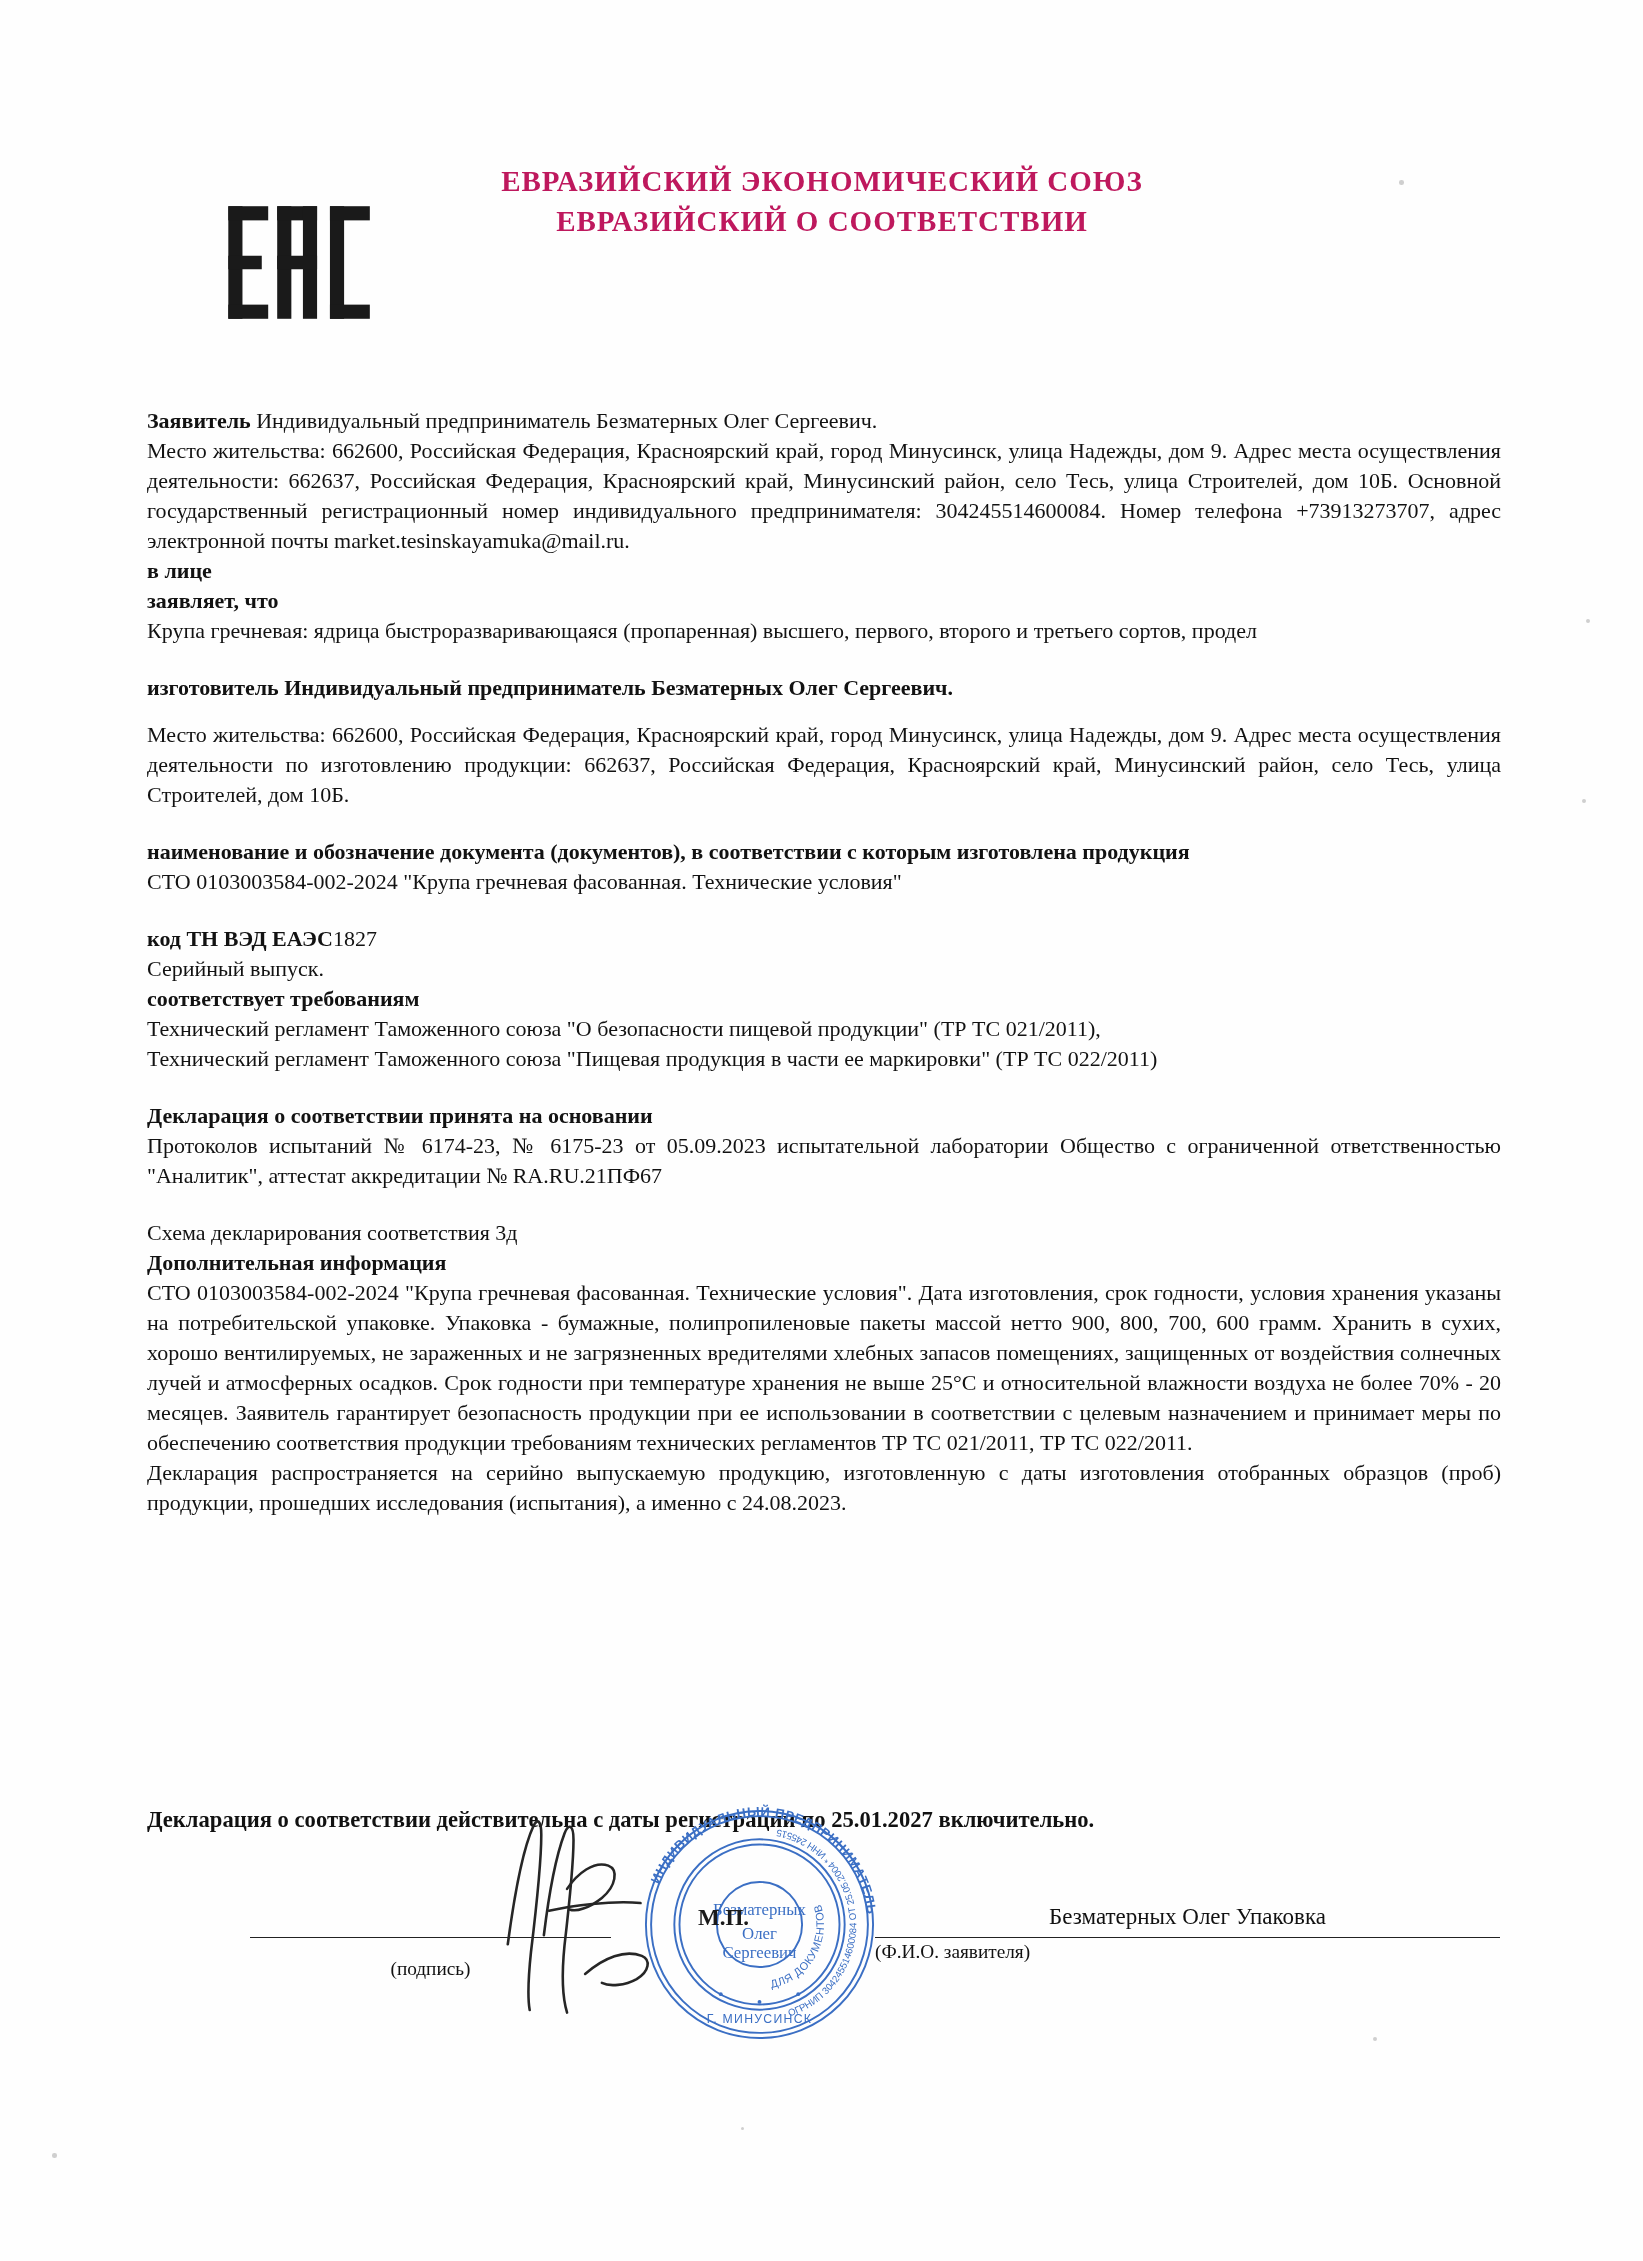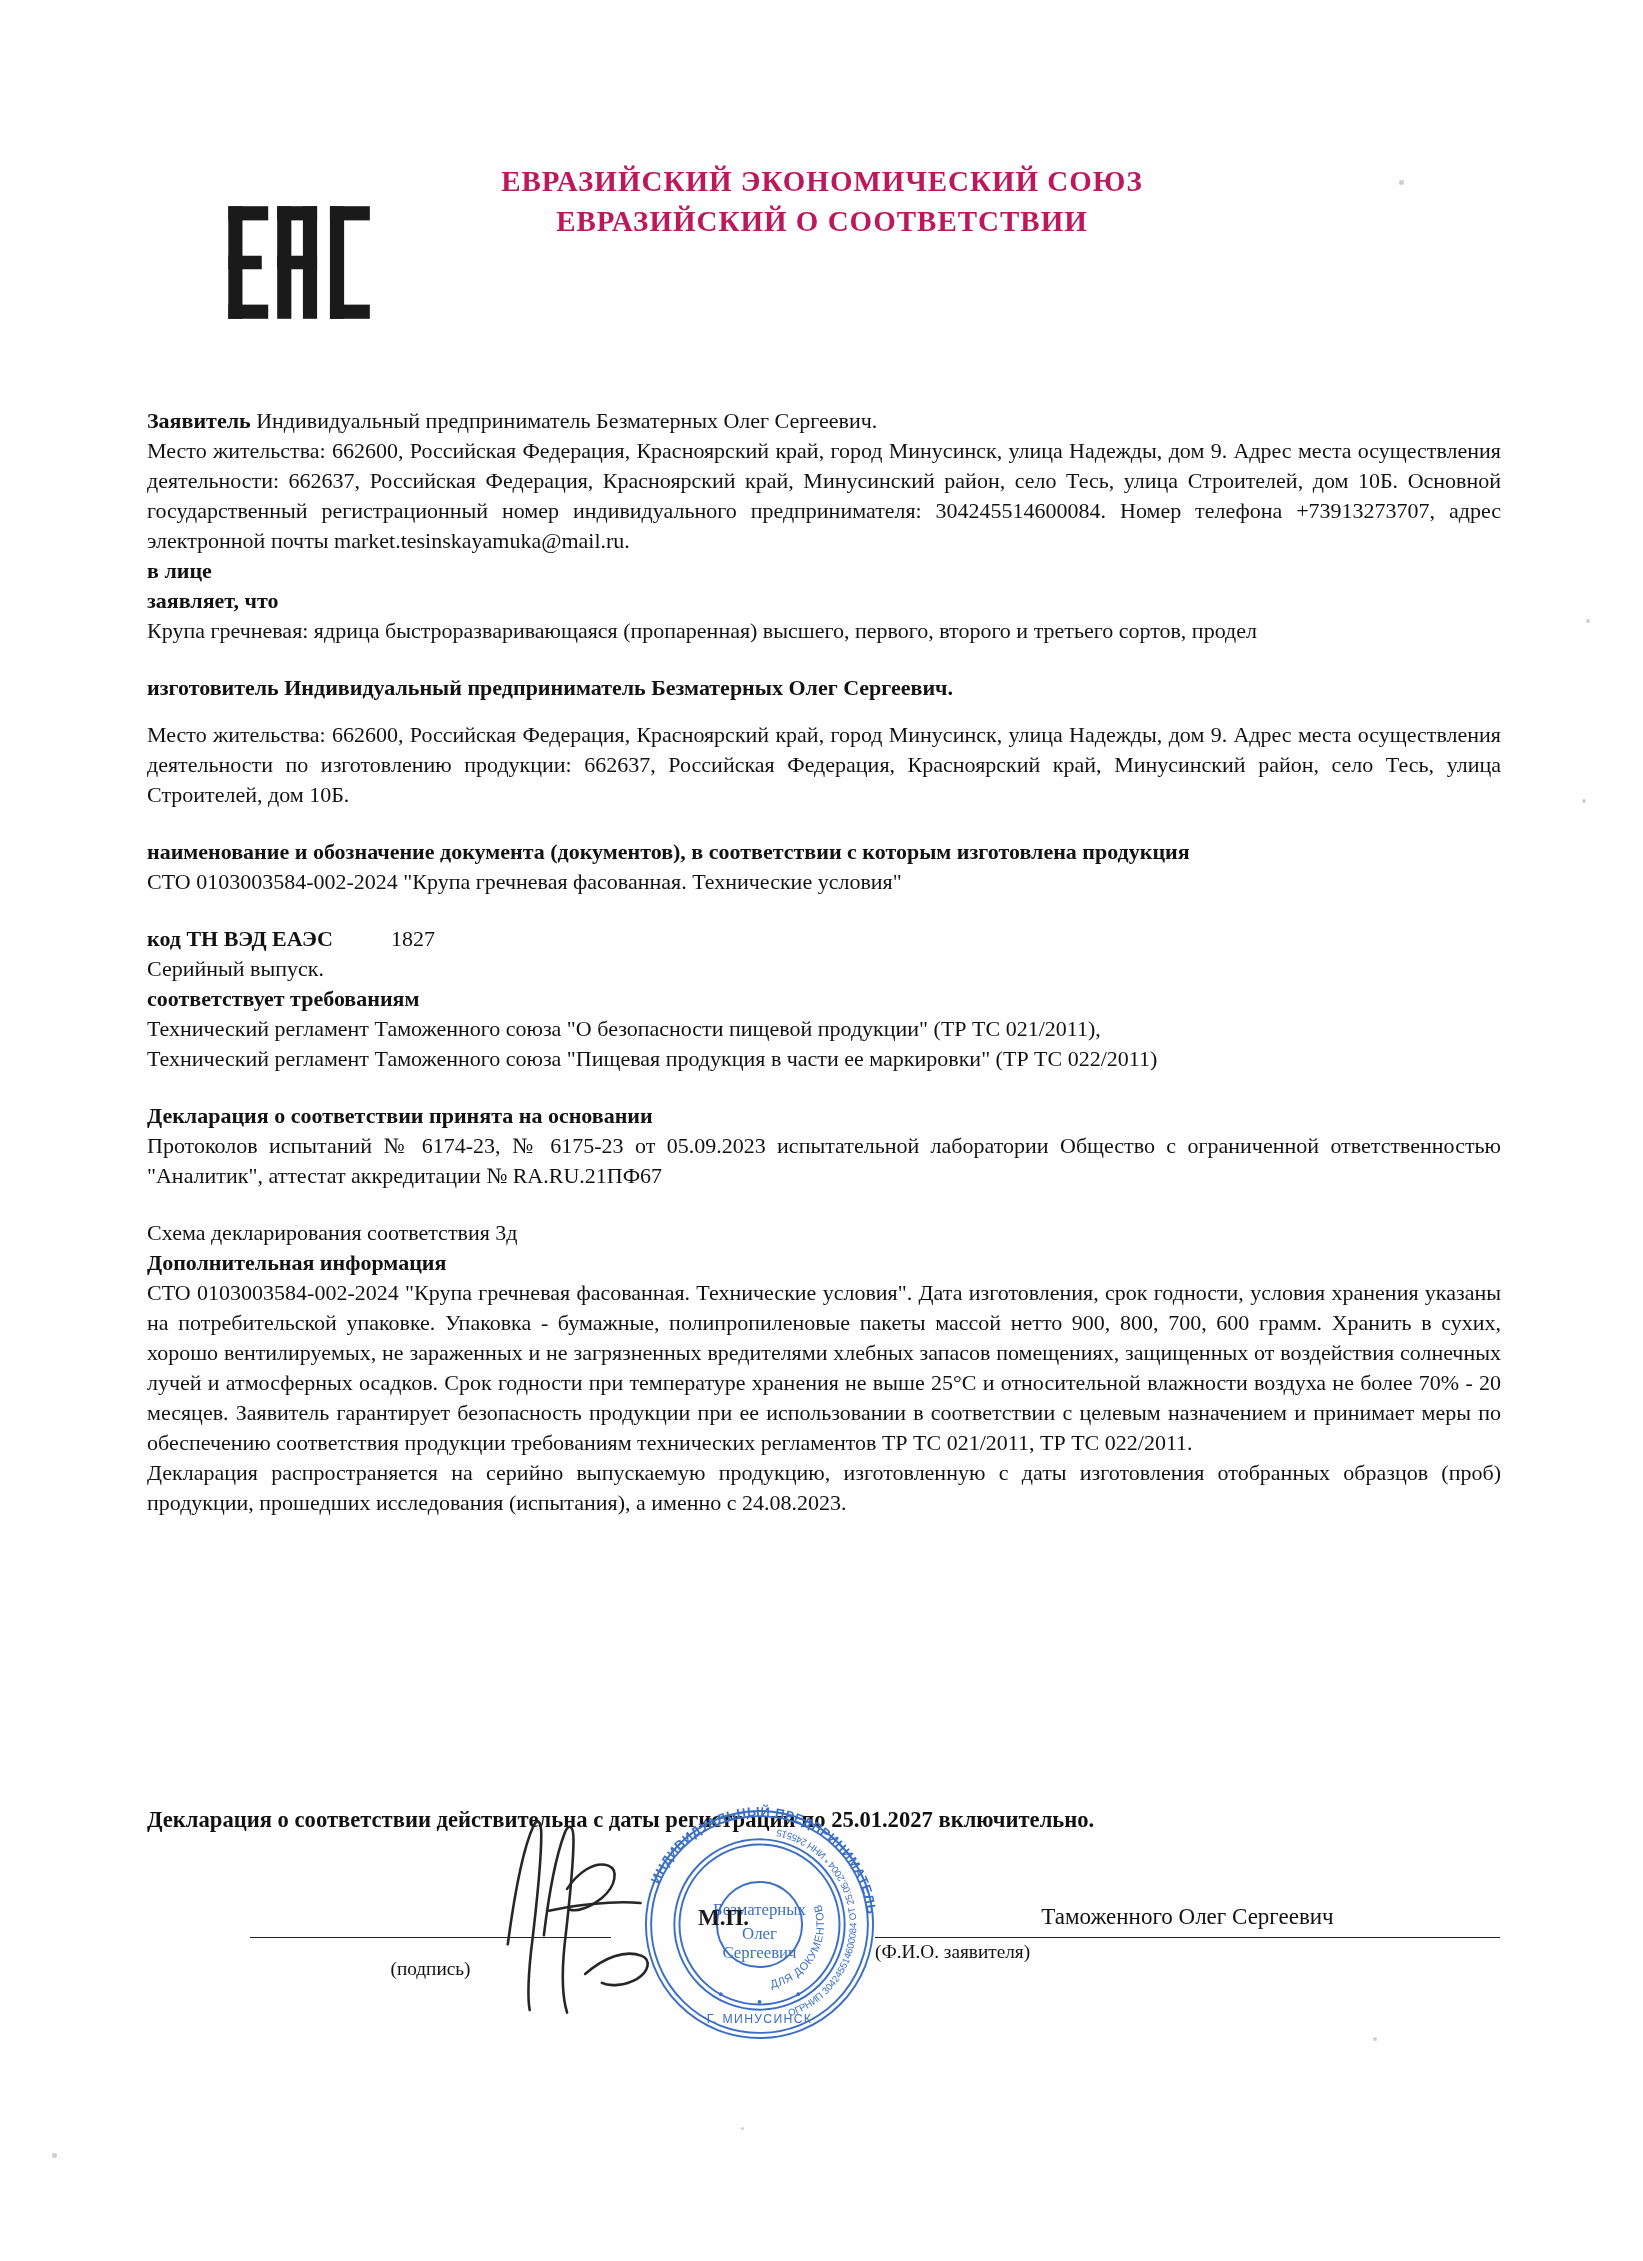--- a/index.html
+++ b/index.html
@@ -60,21 +60,21 @@
     margin: 0;
     font-size: 22px;
     line-height: 30px;
     text-align: justify;
     color: #121212;
   }
   .just { text-align: justify; text-align-last: left; }
   .b { font-weight: bold; }
   .gap-m { height: 17px; }
   .gap-l { height: 27px; }
-  .nowrap-row { display: flex; gap: 58px; }
+  .nowrap-row { display: flex; }
 
   
   .sig-area {
     position: absolute;
     left: 147px;
     top: 1873px;
     width: 1354px;
     height: 258px;
   }
   .sig-line-left {
@@ -310,19 +310,19 @@
           <path d="M160,296 C190,270 222,258 248,268 C262,274 260,292 240,304 C222,314 198,316 186,310"></path>
         </g>
       </svg>
     </div>
 
     <div class="mp">М.П.</div>
 
     <div class="sig-line-left"></div>
     <div class="sig-cap-left">(подпись)</div>
 
-    <div class="sig-name">Таможенного Олег Сергеевич</div>
+    <div class="sig-name">Безматерных Олег Упаковка</div>
     <div class="sig-line-right"></div>
     <div class="sig-cap-right">(Ф.И.О. заявителя)</div>
   </div>
 
 </div>
 
 
 </body></html>

